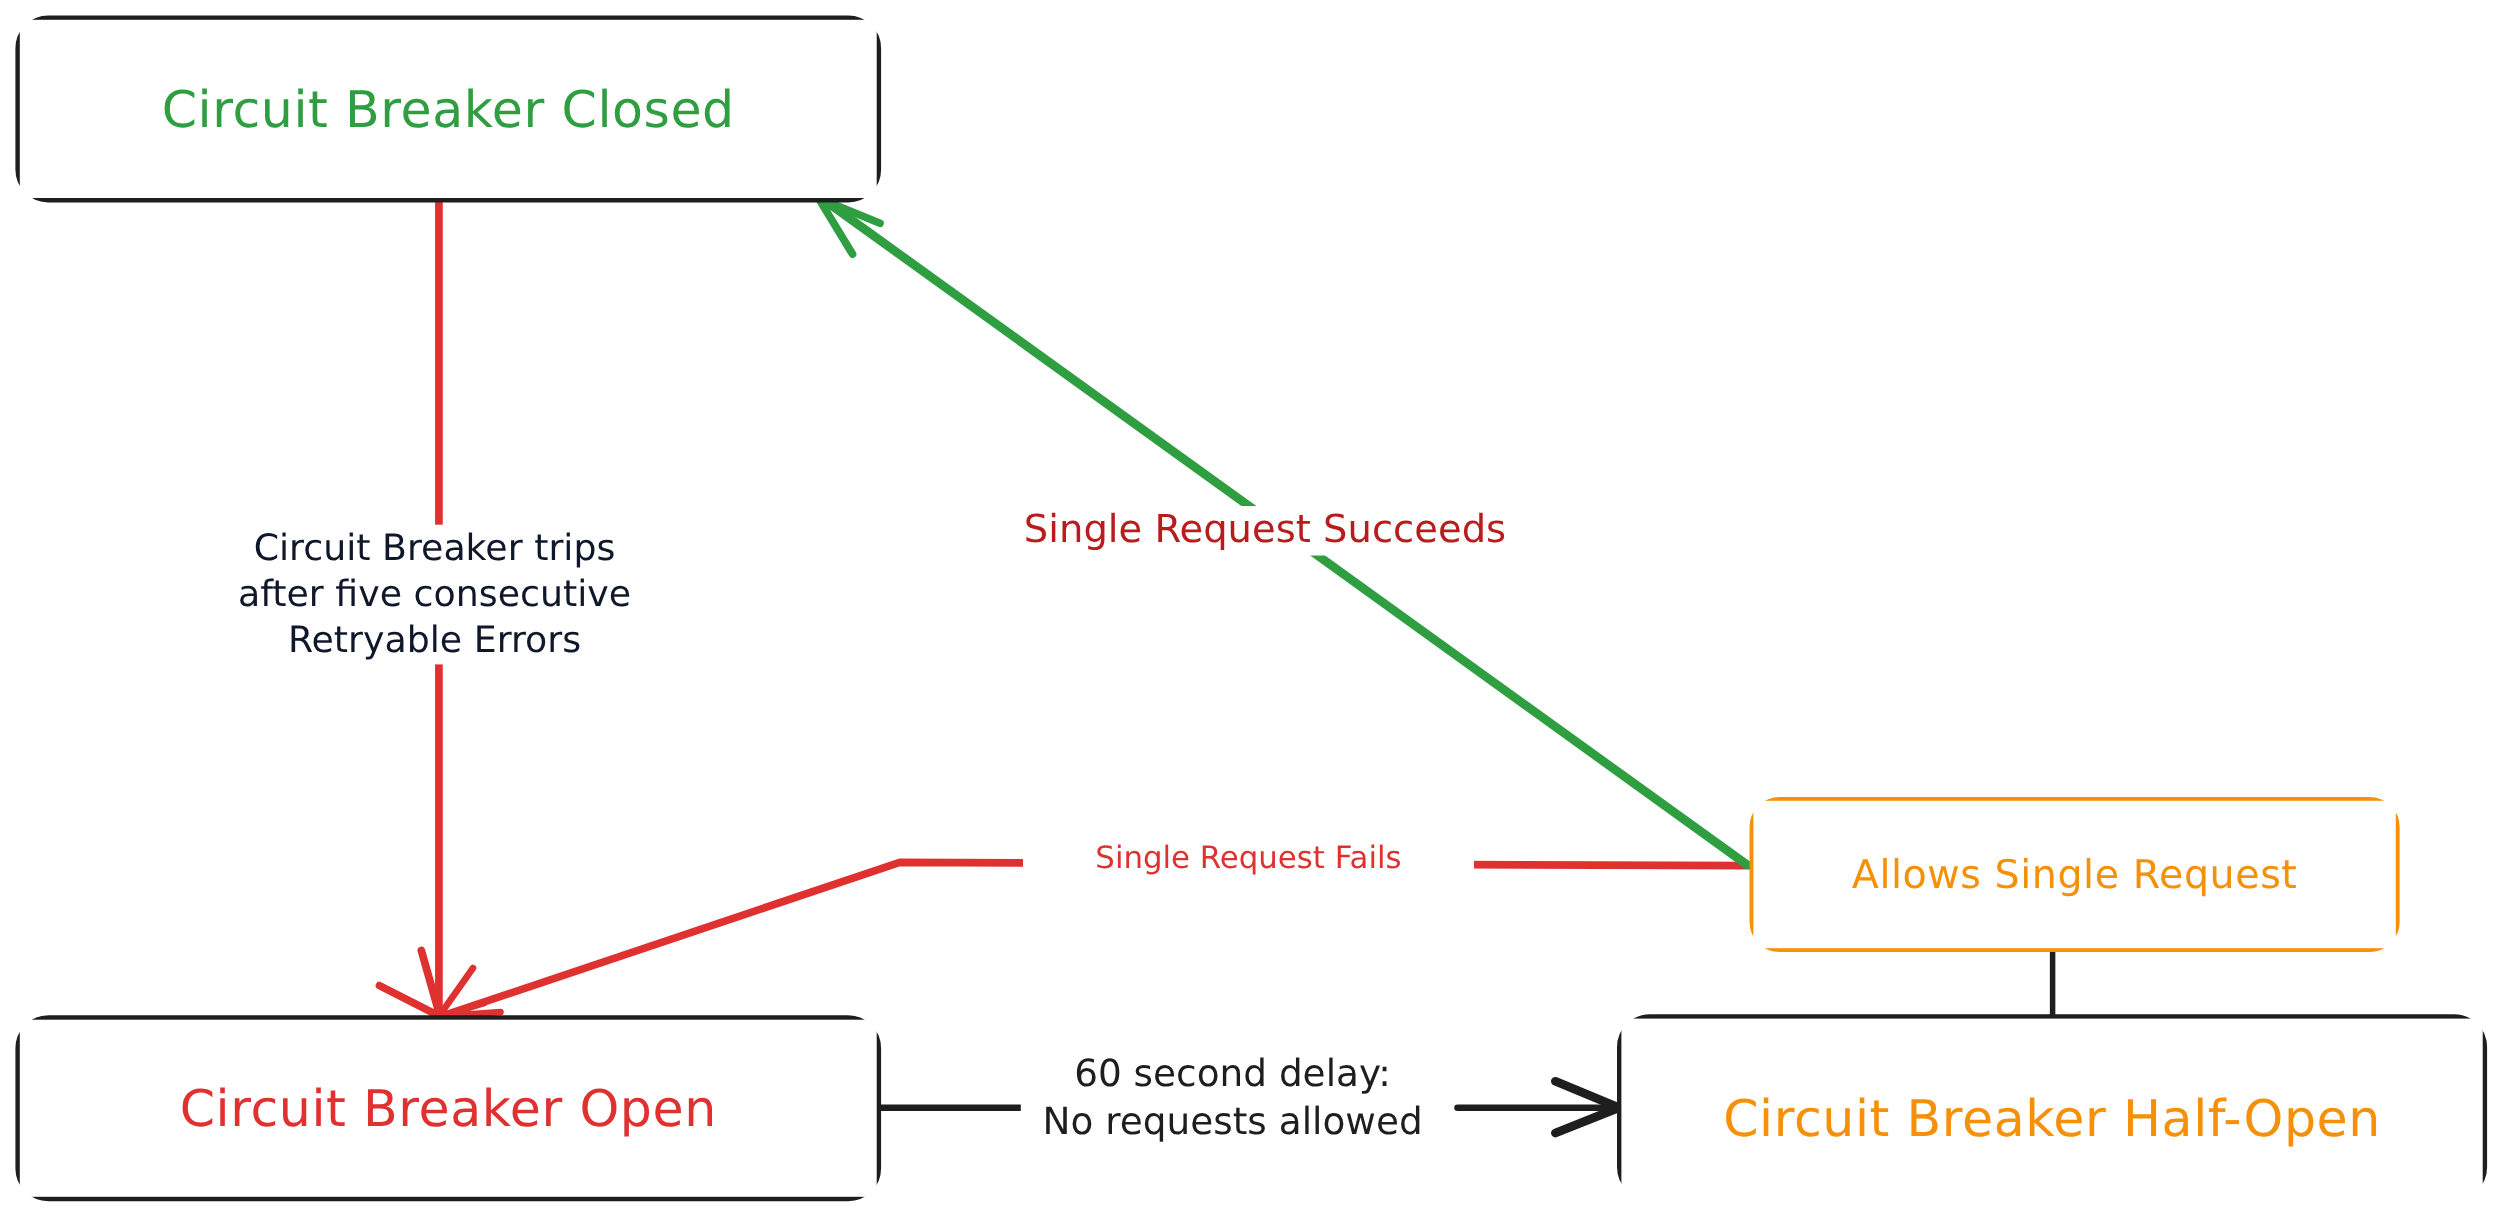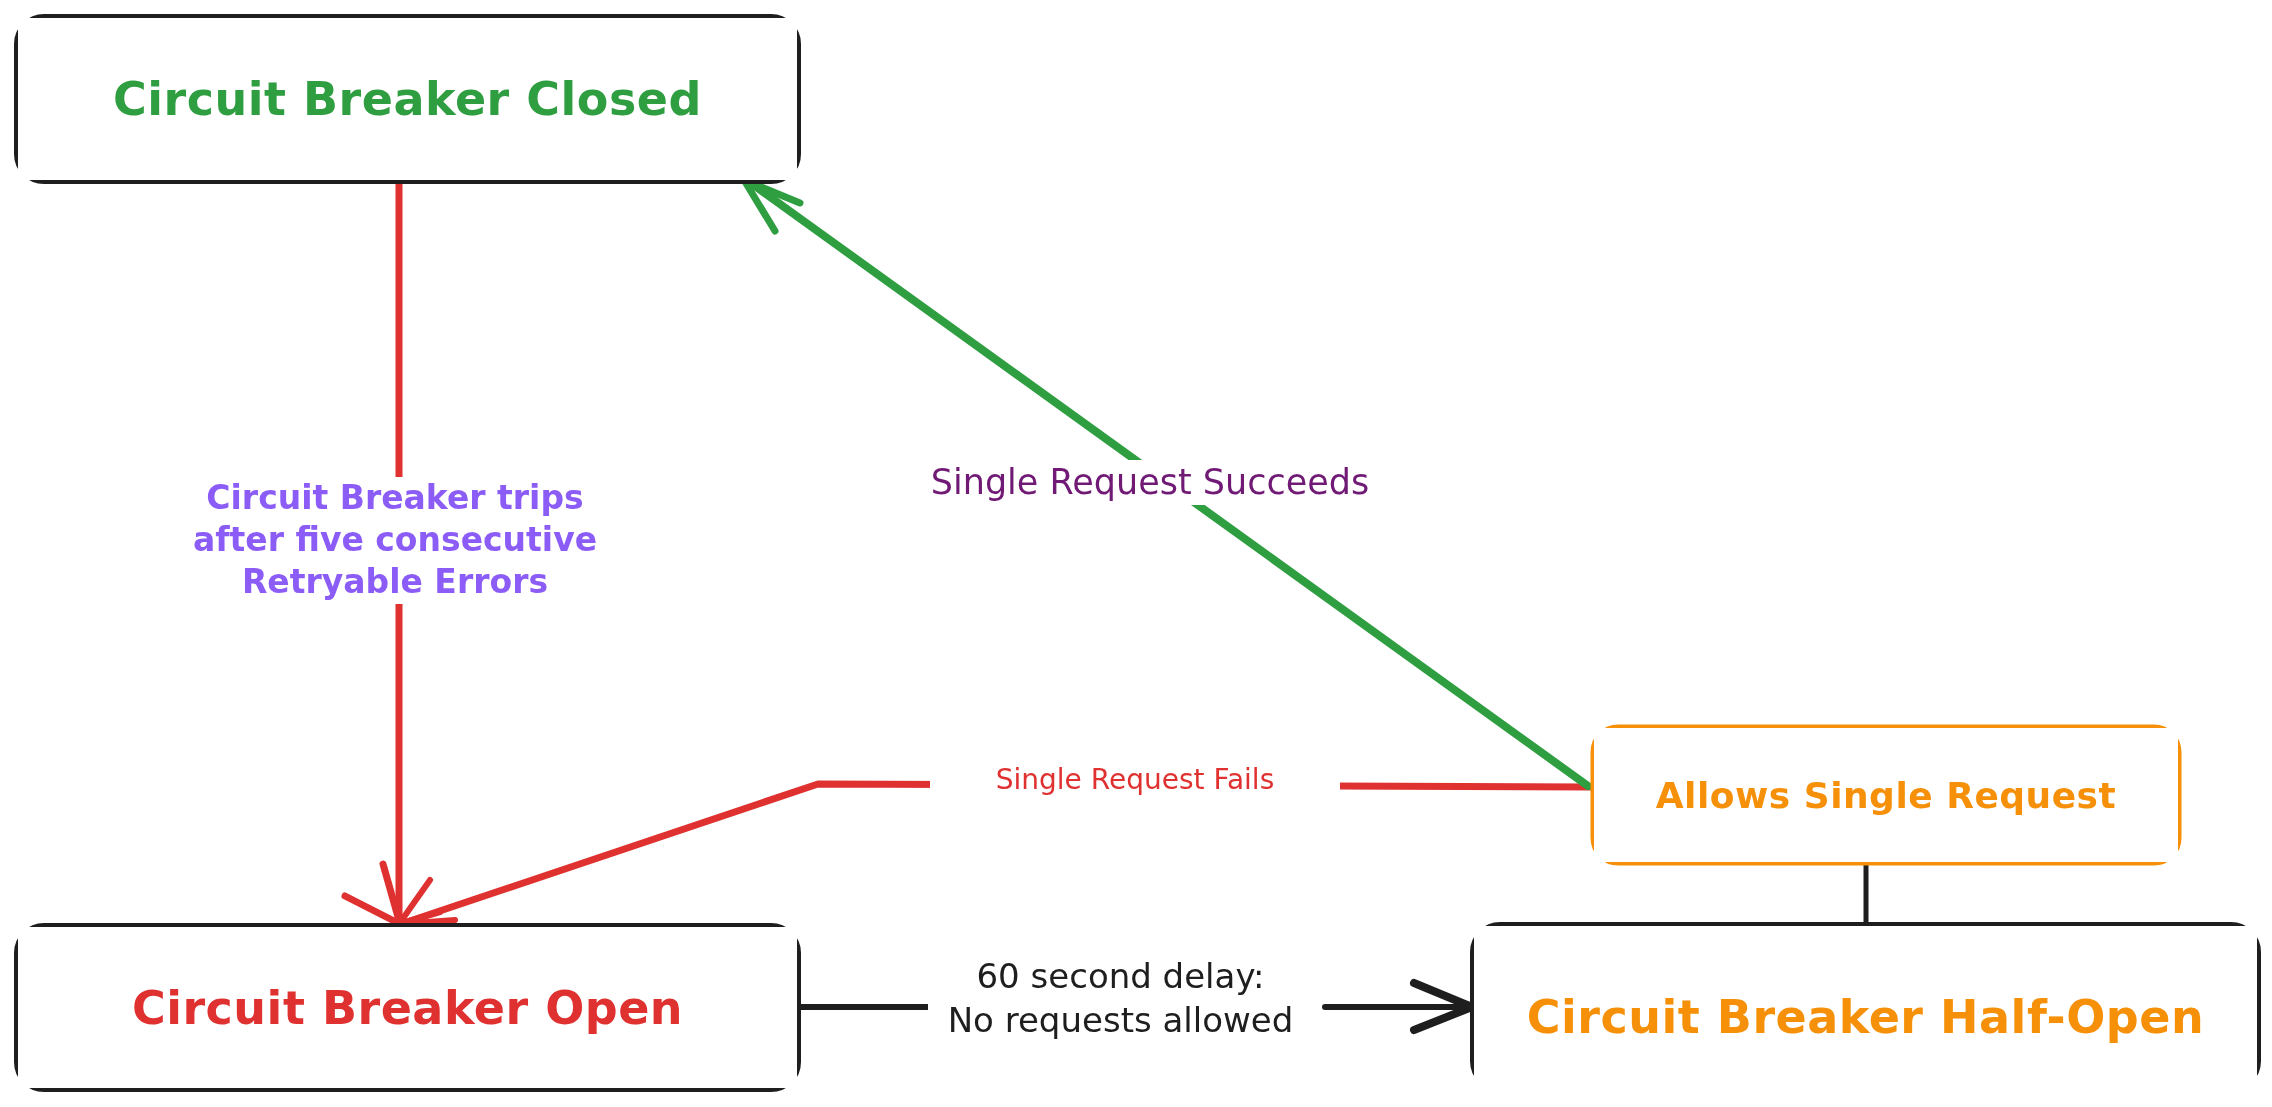--- a/index.html
+++ b/index.html
@@ -28,21 +28,21 @@
     position: absolute;
     box-sizing: border-box;
     background: #ffffff;
     display: flex;
     align-items: center;
     justify-content: center;
     text-align: center;
   }
   .node-label {
     font-family: "DejaVu Sans", sans-serif;
-    font-weight: 700;
+    font-weight: 400;
     letter-spacing: 0.5px;
     white-space: nowrap;
   }
   .edge-label {
     position: absolute;
     font-family: "DejaVu Sans", sans-serif;
     text-align: center;
     line-height: 1.28;
     white-space: pre-line;
     background: transparent;
@@ -110,24 +110,24 @@
   </div>
 
   <div class="node-box" style="left:1594px; top:728px; width:584px; height:134px;">
     <span class="node-label" style="color:#f59008; font-size:36px;">Allows Single Request</span>
   </div>
 
   <div class="node-box" style="left:1474px; top:926px; width:783px; height:182px;">
     <span class="node-label" style="color:#f59008; font-size:46px;">Circuit Breaker Half-Open</span>
   </div>
 
-  <div class="edge-label has-bg" style="left:175px; top:477px; width:440px; color:#8b5cf6; font-size:33px;font-weight:bold;">Circuit Breaker trips
+  <div class="edge-label has-bg" style="left:175px; top:477px; width:440px; color:#0f172a; font-size:33px;">Circuit Breaker trips
 after five consecutive
 Retryable Errors</div>
 
-  <div class="edge-label has-bg" style="left:905px; top:460px; width:490px; color:#701a75; font-size:35px;">Single Request Succeeds</div>
+  <div class="edge-label has-bg" style="left:905px; top:460px; width:490px; color:#b91c1c; font-size:35px;">Single Request Succeeds</div>
 
   <div class="edge-label has-bg" style="left:930px; top:762px; width:410px; color:#e03131; font-size:28px;">Single Request Fails</div>
 
   <div class="edge-label has-bg" style="left:928px; top:955px; width:385px; color:#1e1e1e; font-size:34px;">60 second delay:
 No requests allowed</div>
 
 </div>
 
 </body></html>

